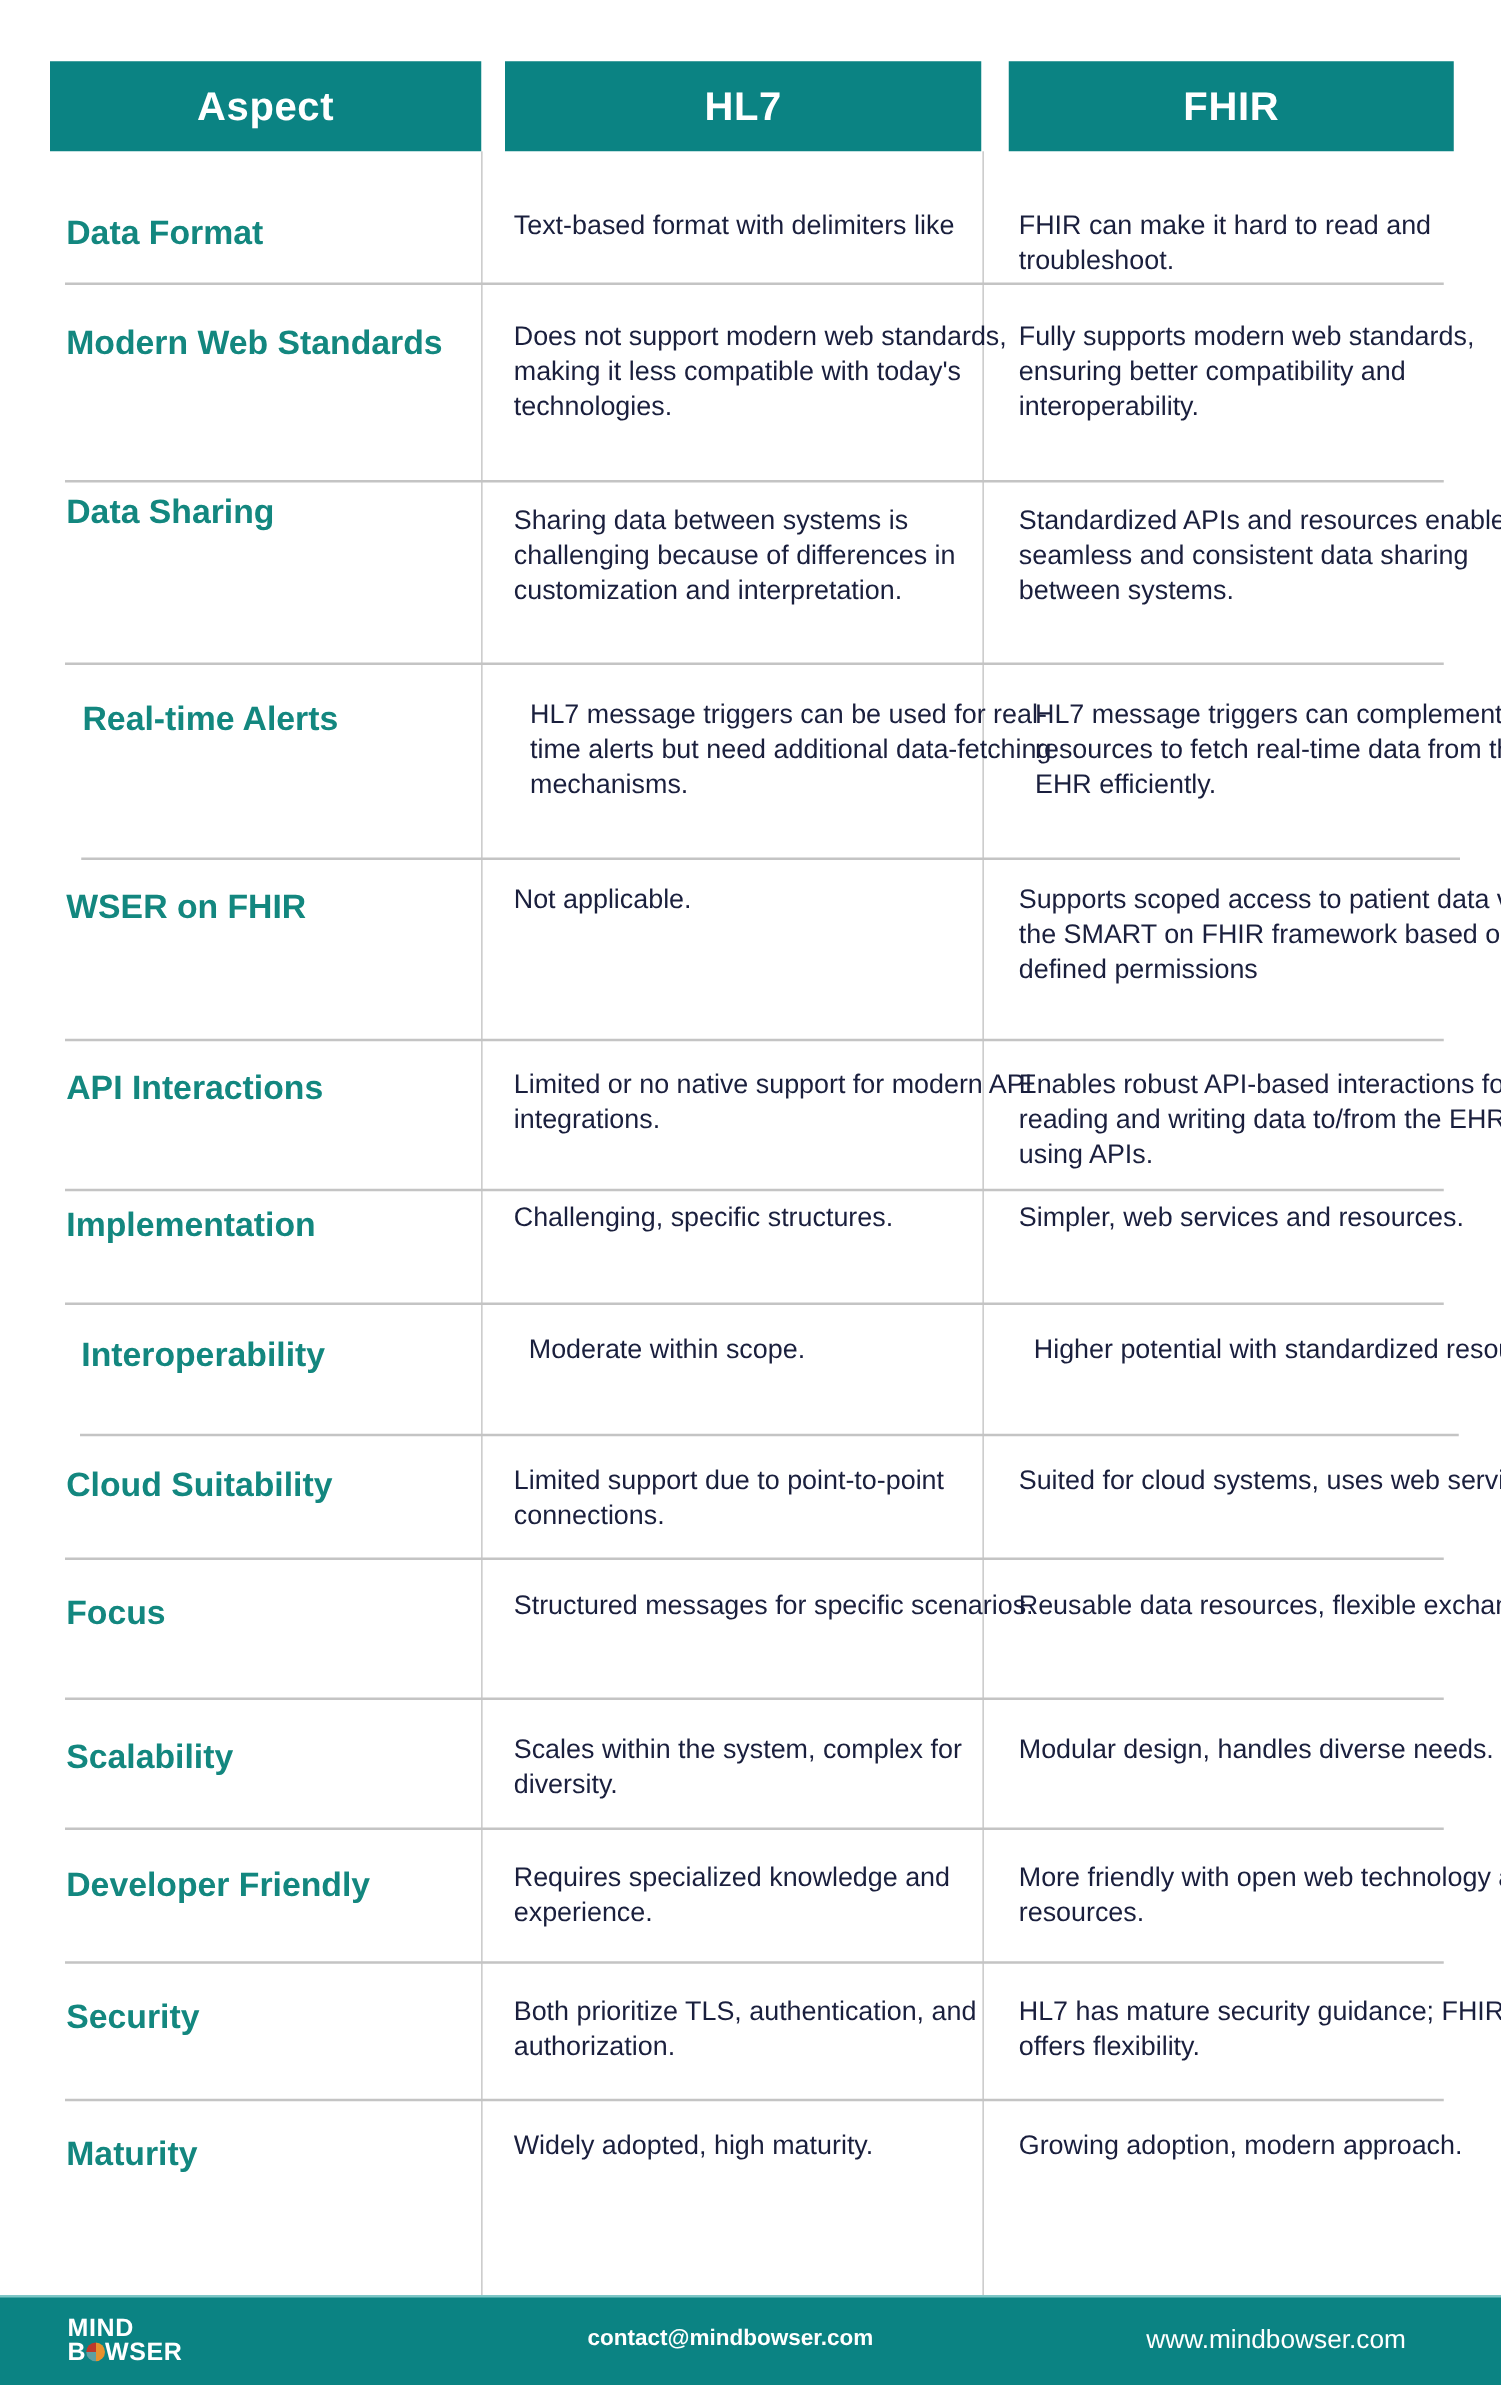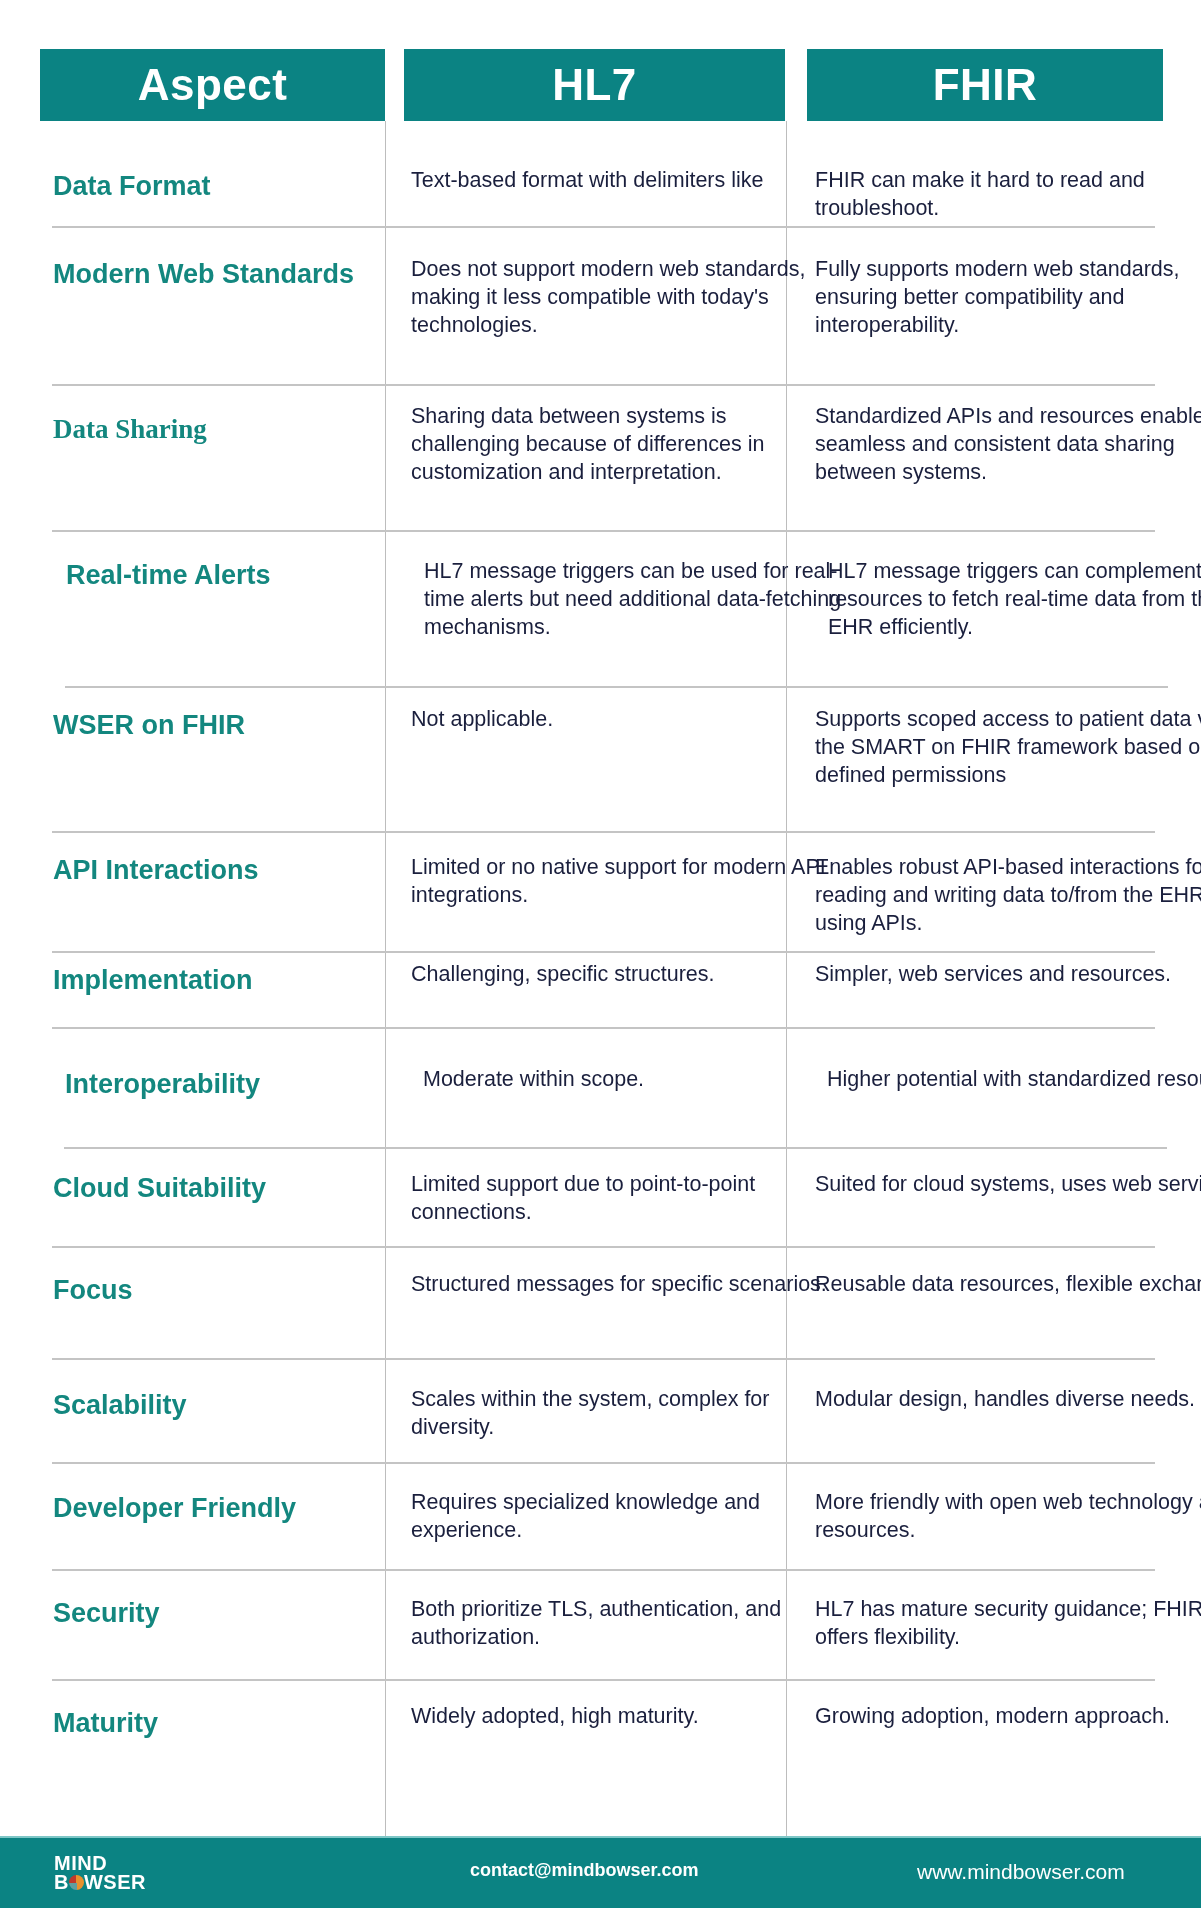--- a/index.html
+++ b/index.html
@@ -1,19 +1,19 @@
 <!DOCTYPE html>
 <html><head>
 <meta charset="utf-8">
 <style>
   html, body { margin:0; padding:0; }
   body { width:1201px; height:1908px; background:#ffffff; position:relative; overflow:hidden;
          font-family:"Liberation Sans", sans-serif; }
   .hdr { position:absolute; top:49px; height:72px; background:#0b8383; color:#ffffff;
-         font-weight:bold; font-size:44px; display:flex; align-items:center; justify-content:center;
+         font-weight:bold; font-size:32px; display:flex; align-items:center; justify-content:center;
          letter-spacing:0.5px; }
   .vline { position:absolute; top:121px; bottom:70px; width:1px; background:#bdbdbd; }
   .row { position:absolute; left:52px; width:1103px; }
   .row .sep { position:absolute; left:0; right:0; bottom:0; height:2px; background:#c4c4c4; }
   .aspect { position:absolute; left:1px; color:#13877f; font-weight:bold; font-size:27px; white-space:nowrap; }
   .cell { position:absolute; color:#1a1f3d; font-size:21.5px; line-height:28px; }
   .cell.hl7 { left:359px; width:420px; }
   .cell.fhir { left:763px; width:440px; }
   .footer { position:absolute; left:0; right:0; bottom:0; height:70px; background:#0b8383;
             border-top:2px solid #7fc7c7; color:#ffffff; }
@@ -40,21 +40,21 @@
     <div class="cell fhir" style="top:45px;">FHIR can make it hard to read and troubleshoot.</div>
     <div class="sep"></div>
   </div>
   <div class="row" style="top:239px;height:147px;">
     <div class="aspect" style="top:20px;">Modern Web Standards</div>
     <div class="cell hl7" style="top:16px;">Does not support modern web standards, making it less compatible with today's technologies.</div>
     <div class="cell fhir" style="top:16px;">Fully supports modern web standards, ensuring better compatibility and interoperability.</div>
     <div class="sep"></div>
   </div>
   <div class="row" style="top:386px;height:146px;">
-    <div class="aspect" style="top:28px;font-family:Liberation Serif, serif;">Data Sharing</div>
+    <div class="aspect" style="top:8px;">Data Sharing</div>
     <div class="cell hl7" style="top:16px;">Sharing data between systems is challenging because of differences in customization and interpretation.</div>
     <div class="cell fhir" style="top:16px;">Standardized APIs and resources enable seamless and consistent data sharing between systems.</div>
     <div class="sep"></div>
   </div>
   <div class="row" style="top:532px;height:156px;margin-left:13px;">
     <div class="aspect" style="top:28px;">Real-time Alerts</div>
     <div class="cell hl7" style="top:25px;">HL7 message triggers can be used for real-time alerts but need additional data-fetching mechanisms.</div>
     <div class="cell fhir" style="top:25px;">HL7 message triggers can complement FHIR resources to fetch real-time data from the EHR efficiently.</div>
     <div class="sep"></div>
   </div>
@@ -63,21 +63,21 @@
     <div class="cell hl7" style="top:17px;">Not applicable.</div>
     <div class="cell fhir" style="top:17px;">Supports scoped access to patient data via the SMART on FHIR framework based on defined permissions</div>
     <div class="sep"></div>
   </div>
   <div class="row" style="top:833px;height:120px;">
     <div class="aspect" style="top:22px;">API Interactions</div>
     <div class="cell hl7" style="top:20px;">Limited or no native support for modern API integrations.</div>
     <div class="cell fhir" style="top:20px;">Enables robust API-based interactions for reading and writing data to/from the EHR using APIs.</div>
     <div class="sep"></div>
   </div>
-  <div class="row" style="top:953px;height:76px;">
+  <div class="row" style="top:953px;height:91px;">
     <div class="aspect" style="top:12px;">Implementation</div>
     <div class="cell hl7" style="top:7px;">Challenging, specific structures.</div>
     <div class="cell fhir" style="top:7px;">Simpler, web services and resources.</div>
     <div class="sep"></div>
   </div>
   <div class="row" style="top:1044px;height:105px;margin-left:12px;">
     <div class="aspect" style="top:25px;">Interoperability</div>
     <div class="cell hl7" style="top:21px;">Moderate within scope.</div>
     <div class="cell fhir" style="top:21px;">Higher potential with standardized resources.</div>
     <div class="sep"></div>

